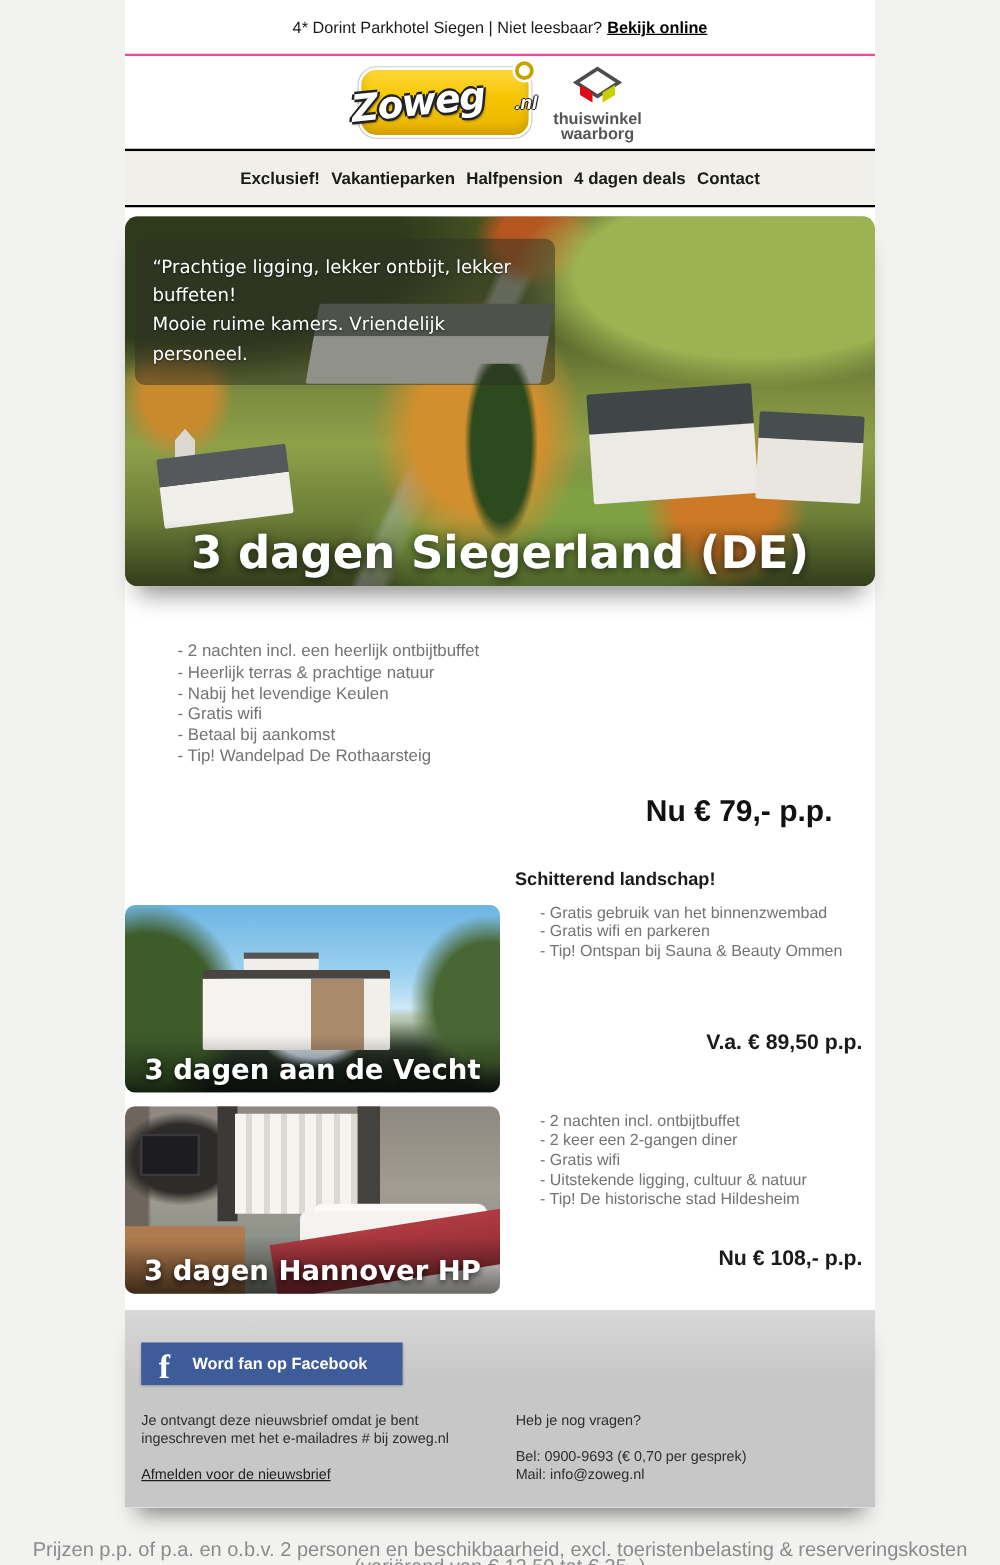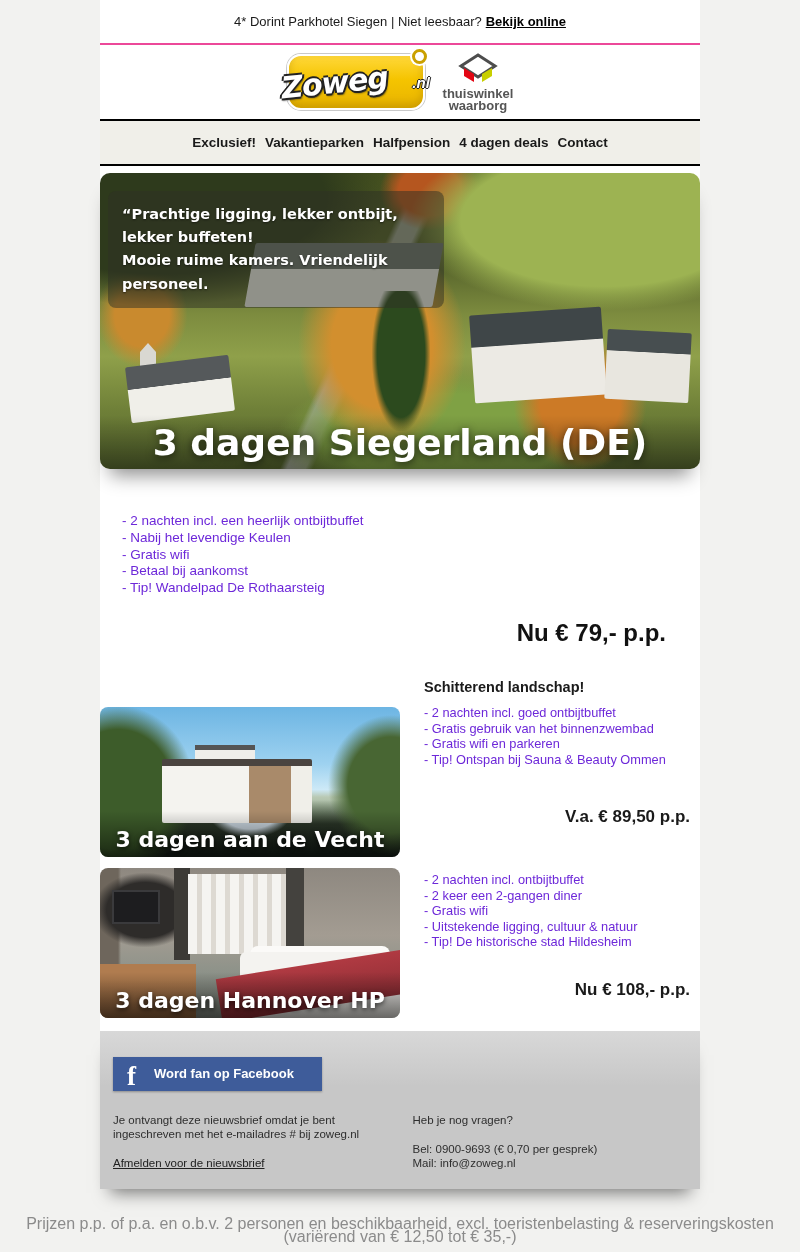--- a/index.html
+++ b/index.html
@@ -84,36 +84,36 @@
     background:linear-gradient(180deg,#474e50 0 30%, #e8e6df 31%); border-radius:2px; }
   .b-chapel { left:28px; top:188px; width:104px; height:56px; transform:rotate(-7deg);
     background:linear-gradient(180deg,#55595b 0 40%, #f0efe9 41%); border-radius:2px; }
   .b-steeple { left:40px; top:170px; width:16px; height:26px; background:#d9d8d2;
     clip-path:polygon(50% 0, 100% 35%, 100% 100%, 0 100%, 0 35%); }
   .conifer { left:272px; top:118px; width:58px; height:140px;
     background:radial-gradient(ellipse at 50% 45%, #2c4a1e 0 58%, rgba(44,74,30,0) 72%); }
   .hero-quote {
     position:absolute; left:8px; top:18px; width:336px; padding:12px 14px;
     background:rgba(45,48,35,.5); border-radius:8px;
-    font-family:"DejaVu Sans", sans-serif; font-weight:bold; font-size:14.5px;
+    font-family:"DejaVu Sans", sans-serif; font-weight:normal; font-size:14.5px;
     line-height:1.6; color:#fff; text-shadow:0 1px 2px rgba(0,0,0,.5);
   }
   .hero-title {
     position:absolute; left:0; right:0; bottom:6px; text-align:center;
     font-family:"DejaVu Sans", sans-serif; font-weight:bold; font-size:36px;
     color:#fff; text-shadow:0 2px 8px rgba(0,0,0,.65);
   }
   .hero::after { content:""; position:absolute; left:0; right:0; bottom:0; height:54px;
     background:linear-gradient(180deg, rgba(0,0,0,0), rgba(0,0,0,.38)); }
   .hero .overtext { z-index:2; }
 
   
   .main-offer { padding:44px 22px 0 22px; background:#fff; }
   .main-offer h2 { font-size:17.5px; font-weight:bold; margin-bottom:17px; }
-  .bullets div { font-size:13.5px; line-height:16.8px; color:#6d28d9; }
+  .bullets div { font-size:13.5px; line-height:16.8px; color:#737373;margin-left:20px; }
   .price-large {
     text-align:right; font-size:24px; font-weight:bold; color:#111;
     padding:22px 12px 0 0;
   }
 
   
   .deal-row { display:flex; padding:0 0 0 0; background:#fff; }
   .deal-row.first { padding-top:28px; }
   .deal-row.second { padding-top:11px; }
   .card {
@@ -154,21 +154,21 @@
   .ch-desk { position:absolute; left:0; top:96px; width:96px; height:54px;
     background:linear-gradient(180deg,#b07c4f 0 30%, #8a5f3a 100%); }
   .ch-tv { position:absolute; left:12px; top:22px; width:48px; height:34px; background:#1d1d1f;
     border:2px solid #3a3a3c; }
   .ch-bed { position:absolute; left:140px; top:84px; width:160px; height:66px;
     background:linear-gradient(180deg,#f4f3f0 0 38%, #e6e4df 100%); border-radius:6px 2px 0 0; }
   .ch-pillow { position:absolute; left:150px; top:78px; width:140px; height:18px;
     background:#fbfaf8; border-radius:8px; box-shadow:0 2px 2px rgba(0,0,0,.15); }
   .ch-runner { position:absolute; left:118px; top:96px; width:190px; height:44px;
     background:linear-gradient(180deg,#b03a42 0,#8e2e35 100%); transform:rotate(-9deg); }
-  .deal-text { flex:1; padding:4px 10px 0 24px; position:relative; }
+  .deal-text { flex:1; padding:4px 10px 0 12px; position:relative; }
   .deal-text h3 { font-size:14.5px; font-weight:bold; margin-bottom:10px; }
   .deal-text .bullets div { font-size:12.8px; line-height:15.6px; }
   .price-small { position:absolute; right:10px; bottom:6px; font-size:17px; font-weight:bold; }
 
   
   .footer {
     margin-top:13px; width:600px; height:158px;
     background:linear-gradient(180deg,#d8d8d8 0%, #c7c7c7 35%, #c7c7c7 100%);
     box-shadow:0 14px 16px -10px rgba(0,0,0,.5);
     padding:26px 12px 0 13px; position:relative;
@@ -240,38 +240,38 @@
         <div>“Prachtige ligging, lekker ontbijt, lekker buffeten!</div>
         <div>Mooie ruime kamers. Vriendelijk personeel.</div>
       </div>
       <div class="hero-title overtext">3 dagen Siegerland (DE)</div>
     </div>
   </div>
 
   <div class="main-offer">
     <div class="bullets">
       <div>- 2 nachten incl. een heerlijk ontbijtbuffet</div>
+      <div>- Heerlijk terras &amp; prachtige natuur</div>
       <div>- Nabij het levendige Keulen</div>
       <div>- Gratis wifi</div>
       <div>- Betaal bij aankomst</div>
       <div>- Tip! Wandelpad De Rothaarsteig</div>
     </div>
     <div class="price-large">Nu € 79,- p.p.</div>
   </div>
 
   <div class="deal-row first">
     <div class="card card-vecht">
       <div class="cv-roofline"></div>
       <div class="cv-hotel"></div>
       <div class="card-caption">3 dagen aan de Vecht</div>
     </div>
     <div class="deal-text">
       <h3>Schitterend landschap!</h3>
       <div class="bullets">
-        <div>- 2 nachten incl. goed ontbijtbuffet</div>
         <div>- Gratis gebruik van het binnenzwembad</div>
         <div>- Gratis wifi en parkeren</div>
         <div>- Tip! Ontspan bij Sauna &amp; Beauty Ommen</div>
       </div>
       <div class="price-small" style="bottom:30px">V.a. € 89,50 p.p.</div>
     </div>
   </div>
 
   <div class="deal-row second">
     <div class="card card-hannover">

